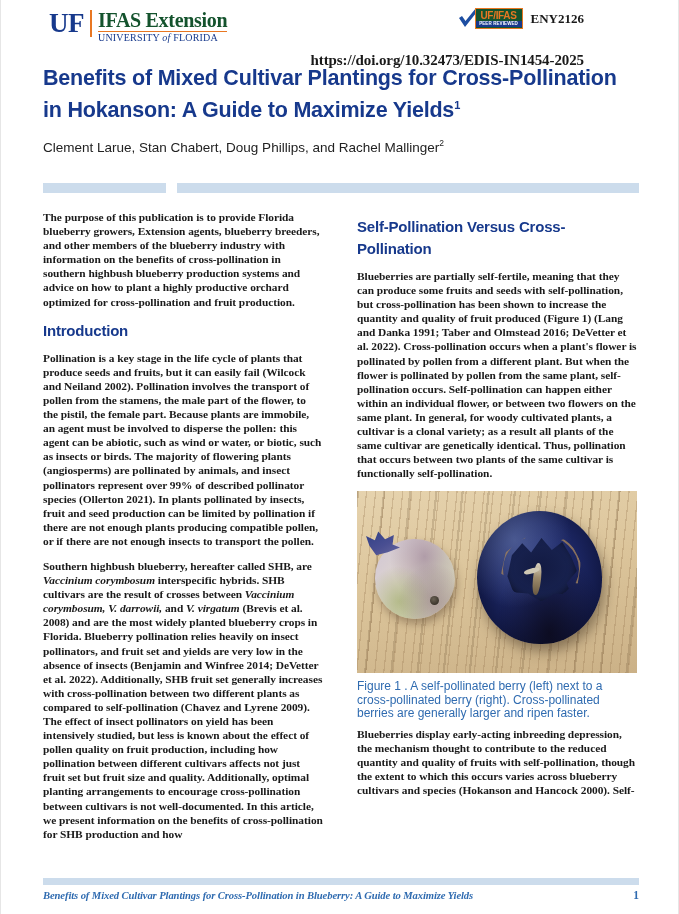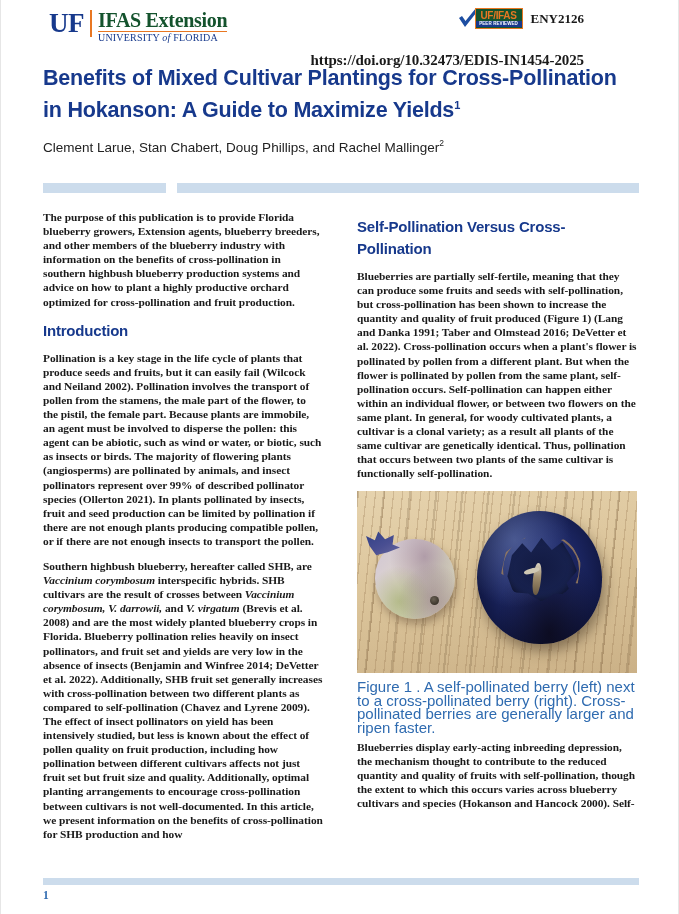--- a/index.html
+++ b/index.html
@@ -322,21 +322,21 @@
     position: absolute;
     left: -10px; top: 6px;
     width: 16px; height: 5px;
     background: #cfc8b4;
     border-radius: 40%;
     transform: rotate(-22deg);
   }
 
   .fig-caption {
     font-family: "Liberation Sans", sans-serif;
-    font-size: 15px;
+    font-size: 12px;
     line-height: 13.4px;
     color: #2f6bb0;
     margin-top: 7px;
   }
   .fig-credit {
     font-family: "Liberation Sans", sans-serif;
     font-size: 10.6px;
     line-height: 13.4px;
     color: #2f6bb0;
     margin-top: 0px;
@@ -434,16 +434,17 @@
         </div>
       </div>
       <div class="fig-caption">Figure 1 . A self-pollinated berry (left) next to a cross-pollinated berry (right). Cross-pollinated berries are generally larger and ripen faster.</div>
     </div>
 
     <p class="body">Blueberries display early-acting inbreeding depression, the mechanism thought to contribute to the reduced quantity and quality of fruits with self-pollination, though the extent to which this occurs varies across blueberry cultivars and species (Hokanson and Hancock 2000). Self-</p>
   </div>
 
   <div class="bar bar-footer"></div>
   <div class="footer">
+    <div class="footer-title">Benefits of Mixed Cultivar Plantings for Cross-Pollination in Blueberry: A Guide to Maximize Yields</div>
     <div class="footer-page">1</div>
   </div>
 
 </div>
 
 </body></html>

